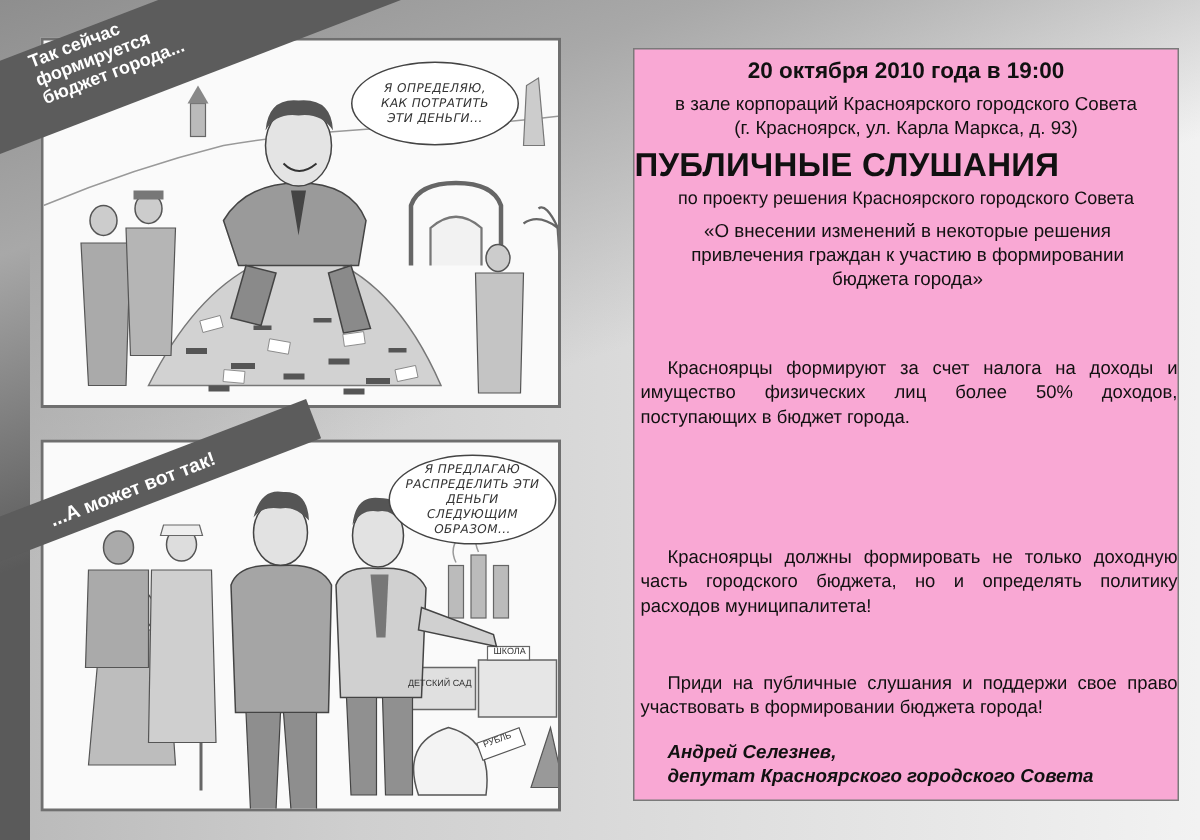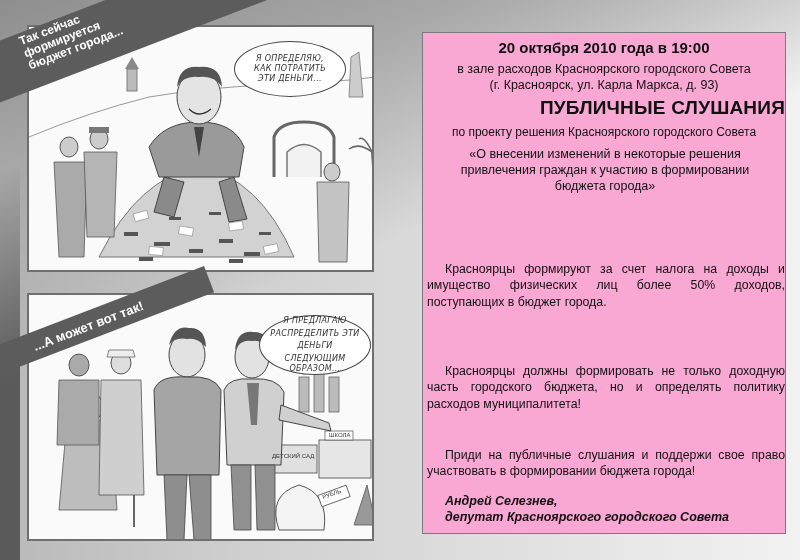--- a/index.html
+++ b/index.html
@@ -60,36 +60,36 @@
   .date {
     position: absolute; top: 6px; left: 0; width: 100%;
     font-size: 15px; font-weight: bold; text-align: center;
   }
   .venue {
     position: absolute; top: 28px; left: 0; width: 100%;
     font-size: 12.5px; line-height: 16px; text-align: center;
   }
   .title {
     position: absolute; top: 64px; left: 0; width: 100%;
-    font-size: 19px; font-weight: bold; text-align: right; letter-spacing: 0.2px;
+    font-size: 22px; font-weight: bold; text-align: left; letter-spacing: 0.2px;
   }
   .subtitle {
     position: absolute; top: 92px; left: 0; width: 100%;
     font-size: 12px; text-align: center;
   }
   .quote {
     position: absolute; top: 113px; left: 6px; width: 352px;
     font-size: 12.5px; line-height: 16px; text-align: center;
   }
   .body-text {
     position: absolute; left: 4px; width: 358px;
     font-size: 12.3px; line-height: 16.3px; text-align: justify;
     text-indent: 18px;
   }
-  .p1 { top: 204px; margin-top: 24px; }
+  .p1 { top: 204px; }
   .p2 { top: 264px; }
   .p3 { top: 330px; }
   .p4 { top: 414px; }
   .signature {
     position: absolute; left: 22px; top: 460px;
     font-size: 12.5px; line-height: 16px; font-weight: bold; font-style: italic;
   }
 </style>
 </head>
 <body>
@@ -192,21 +192,21 @@
     <path d="M125 95 Q130 80 158 82 Q185 80 192 95 L190 180 L128 180 Z" fill="#a5a5a5" stroke="#444" stroke-width="1"></path>
     <path d="M135 180 L138 245 L155 245 L158 180 Z M160 180 L165 245 L182 245 L182 180 Z" fill="#8e8e8e" stroke="#444" stroke-width="0.8"></path>
 
     <ellipse cx="223" cy="62" rx="17" ry="21" fill="#e2e2e2" stroke="#444" stroke-width="1"></ellipse>
     <path d="M206 55 Q208 35 224 37 Q241 37 240 55 Q232 44 223 46 Q212 44 206 55 Z" fill="#555"></path>
     <path d="M195 95 Q200 82 223 84 Q248 82 255 97 L252 170 L198 170 Z" fill="#d0d0d0" stroke="#444" stroke-width="1"></path>
     <path d="M252 110 L300 128 L302 136 L250 125 Z" fill="#d0d0d0" stroke="#444" stroke-width="1"></path>
     <path d="M218 88 L222 130 L228 130 L230 88 Z" fill="#777"></path>
     <path d="M202 170 L205 235 L222 235 L222 170 Z M226 170 L228 235 L246 235 L246 170 Z" fill="#909090" stroke="#444" stroke-width="0.8"></path>
   </svg>
-  <div class="speech" style="left:230px; top:20px; width:112px; height:60px;justify-content:space-between;">
+  <div class="speech" style="left:230px; top:8px; width:112px; height:60px;">
     <span>Я предлагаю</span>
     <span>распределить эти</span>
     <span>деньги</span>
     <span>следующим образом...</span>
   </div>
   <span style="position:absolute; left:300px; top:137px; font-size:6px; color:#333; text-transform:uppercase;">Школа</span>
   <span style="position:absolute; left:243px; top:158px; font-size:6px; color:#333; text-transform:uppercase;">Детский сад</span>
   <span style="position:absolute; left:293px; top:196px; font-size:6px; color:#333; text-transform:uppercase; transform:rotate(-20deg);">Рубль</span>
 </div>
 
@@ -215,21 +215,21 @@
   <div>формируется</div>
   <div>бюджет города...</div>
 </div>
 <div class="ribbon ribbon-bottom">
   <span>...А может вот так!</span>
 </div>
 
 <div class="panel">
   <div class="date">20 октября 2010 года в 19:00</div>
   <div class="venue">
-    <div>в зале расходов Красноярского городского Совета</div>
+    <div>в зале корпораций Красноярского городского Совета</div>
     <div>(г. Красноярск, ул. Карла Маркса, д. 93)</div>
   </div>
   <div class="title">ПУБЛИЧНЫЕ СЛУШАНИЯ</div>
   <div class="subtitle">по проекту решения Красноярского городского Совета</div>
   <div class="quote">
     <div>«О внесении изменений в некоторые решения</div>
     <div>привлечения граждан к участию в формировании</div>
     <div>бюджета города»</div>
   </div>
   <p class="body-text p1">Красноярцы формируют за счет налога на доходы и имущество физических лиц более 50% доходов, поступающих в бюджет города.</p>

